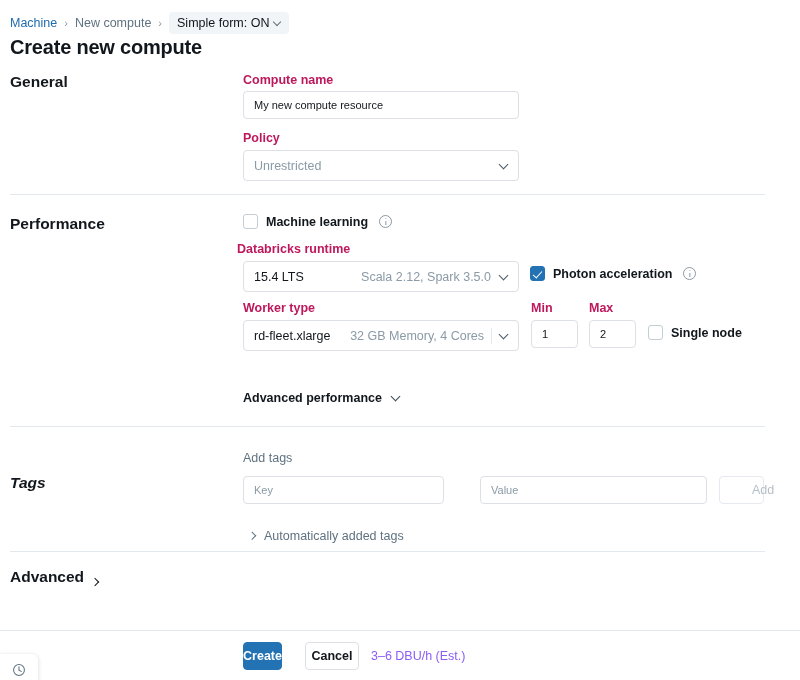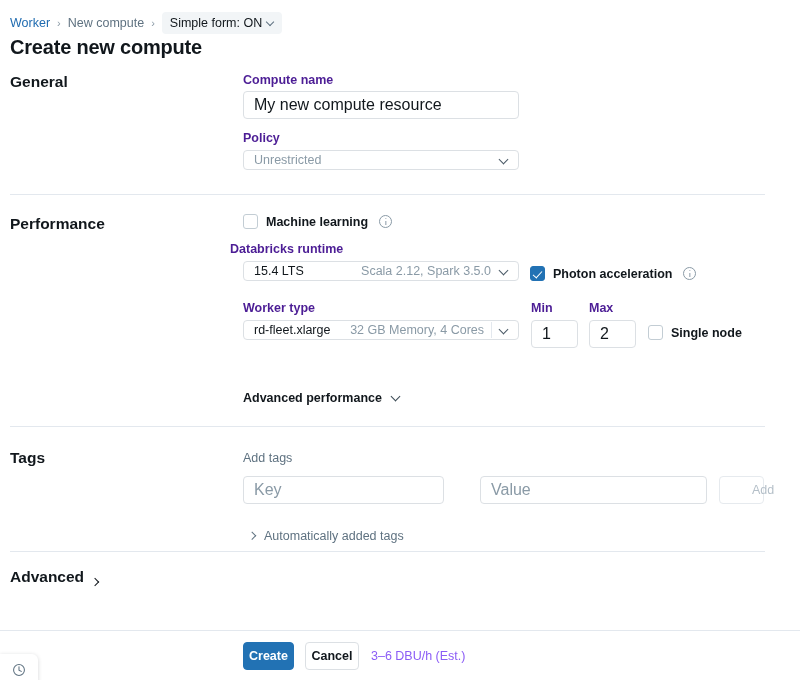--- a/index.html
+++ b/index.html
@@ -60,43 +60,43 @@
   .chev-right::after {
     content: ""; position: absolute; left: 0; top: 1px;
     width: 5px; height: 5px;
     border-right: 1.4px solid #11171c; border-bottom: 1.4px solid #11171c;
     transform: rotate(-45deg);
   }
 
   
   .fld-label {
     position: absolute;
-    font-size: 12.5px; font-weight: bold; color: #4c1d95;
+    font-size: 12.5px; font-weight: bold; color: #be185d;
   }
   .sub-label {
     position: absolute;
     font-size: 12.5px; color: #5f7281;
   }
 
   
   .txt-input {
     position: absolute;
     height: 28px;
     border: 1px solid #dce0e4; border-radius: 4px;
     background: #fff;
     font-family: "Liberation Sans", sans-serif;
-    font-size: 16px; color: #11171c;
+    font-size: 11px; color: #11171c;
     padding: 0 10px;
     outline: none;
   }
   .txt-input::placeholder { color: #8a9aa6; }
 
   .select-box {
     position: absolute;
-    height: 20px;
+    height: 31px;
     border: 1px solid #dce0e4; border-radius: 4px;
     background: #fff;
     display: flex; align-items: center;
     padding: 0 8px 0 10px;
     font-size: 12.5px;
   }
   .sel-main { color: #11171c; white-space: nowrap; }
   .sel-main.placeholder { color: #8a9aa6; }
   .sel-meta { margin-left: auto; color: #8a9aa6; font-size: 12.5px; white-space: nowrap; }
   .sel-divider { width: 1px; height: 16px; background: #e3e8ee; margin: 0 7px; }
@@ -192,21 +192,21 @@
     display: flex; align-items: center; justify-content: center;
   }
   .clock-ic { width: 14px; height: 14px; display: block; }
 </style>
 </head>
 <body>
 
 <div class="page">
 
   <div class="breadcrumb">
-    <a class="bc-link" href="#">Worker</a>
+    <a class="bc-link" href="#">Machine</a>
     <span class="bc-sep">›</span>
     <span class="bc-current">New compute</span>
     <span class="bc-sep">›</span>
     <span class="bc-chip">
       <span>Simple form: ON</span>
       <span class="chev-sm"></span>
     </span>
   </div>
 
   <div class="page-title">Create new compute</div>
@@ -225,21 +225,21 @@
   <div class="divider" style="top:194px;"></div>
 
   <div class="sec-head" style="top:215px;">Performance</div>
 
   <div class="cb-row" style="left:243px; top:214px;">
     <span class="cb"></span>
     <span class="cb-label">Machine learning</span>
     <span class="info-icon" style="margin-left:3px;"></span>
   </div>
 
-  <div class="fld-label" style="left:230px; top:242px;">Databricks runtime</div>
+  <div class="fld-label" style="left:237px; top:242px;">Databricks runtime</div>
   <div class="select-box" style="left:243px; top:261px; width:276px;">
     <span class="sel-main">15.4 LTS</span>
     <span class="sel-meta">Scala 2.12, Spark 3.5.0</span>
     <span class="chev-dn" style="margin-left:8px;"></span>
   </div>
 
   <div class="cb-row" style="left:530px; top:266px;">
     <span class="cb checked"></span>
     <span class="cb-label">Photon acceleration</span>
     <span class="info-icon" style="margin-left:3px;"></span>
@@ -265,21 +265,21 @@
   </div>
 
 
   <div class="disclosure" style="left:243px; top:391px;">
     <span>Advanced performance</span>
     <span class="chev-dn-dark"></span>
   </div>
 
   <div class="divider" style="top:426px;"></div>
 
-  <div class="sec-head" style="top:449px;">Tags</div>
+  <div class="sec-head" style="top:474px;font-style:italic;">Tags</div>
 
   <div class="sub-label" style="left:243px; top:451px;">Add tags</div>
 
   <input class="txt-input" style="left: 243px; top: 476px; width: 201px;" placeholder="Key">
   <input class="txt-input" style="left: 480px; top: 476px; width: 227px;" placeholder="Value">
   <div class="btn btn-ghost-disabled" style="left:719px; top:476px; width:37px;padding-left:43px;">Add</div>
 
   <div class="disclosure-sm" style="left:249px; top:529px;">
     <span class="chev-rt-sm"></span>
     <span>Automatically added tags</span>
@@ -289,21 +289,21 @@
 
   <div class="sec-head" style="top:568px;">
     <span class="sec-head-row">
       <span>Advanced</span>
       <span class="chev-right"></span>
     </span>
   </div>
 
   <div class="divider" style="top:630px; left:0px; width:800px;"></div>
 
-  <div class="btn btn-primary" style="left:243px; top:642px; width:51px;">Create</div>
+  <div class="btn btn-primary" style="left:243px; top:642px; width:39px;">Create</div>
   <div class="btn btn-secondary" style="left:305px; top:642px; width:54px;">Cancel</div>
   <div class="footer-note" style="left:371px; top:649px;">3–6 DBU/h (Est.)</div>
 
   <div class="float-btn">
     <svg class="clock-ic" viewBox="0 0 16 16">
       <circle cx="8" cy="8" r="6.2" fill="none" stroke="#5f7281" stroke-width="1.2"></circle>
       <path d="M8 4.4 V8.2 L10.6 9.6" fill="none" stroke="#5f7281" stroke-width="1.2" stroke-linecap="round" stroke-linejoin="round"></path>
     </svg>
   </div>
 

